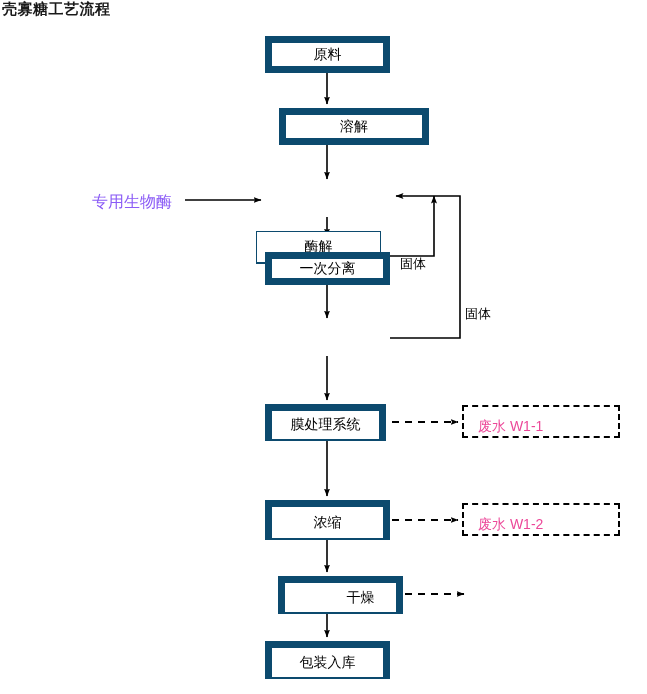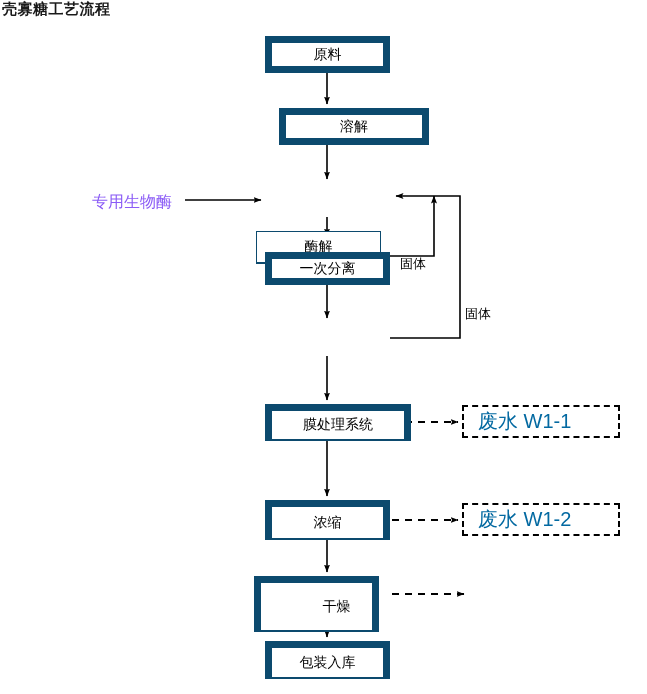--- a/index.html
+++ b/index.html
@@ -56,25 +56,25 @@
   }
   .node.thickbase {
     border-bottom-width: 2.5px;
   }
   .waste {
     position: absolute;
     box-sizing: border-box;
     border: 2px dashed #000000;
     background: #ffffff;
     display: flex;
-    align-items: center;
+    align-items: flex-end;
     padding-left: 14px;
-    font-size: 20px;
+    font-size: 14px;
     white-space: nowrap;
-    color: #0369a1;
+    color: #ec4899;
   }
   .edge-label {
     position: absolute;
     font-size: 13px;
     white-space: nowrap;
     color: #000000;
   }
   .side-label {
     position: absolute;
     font-size: 16px;
@@ -144,29 +144,29 @@
 
   <div class="node heavy" style="left:256px; top:183px; width:125px; height:33px;margin-top:48px;">
     <span>酶解</span>
   </div>
 
   <div class="node" style="left:265px; top:252px; width:125px; height:33px;">
     <span>一次分离</span>
   </div>
 
 
-  <div class="node thickbase" style="left:265px; top:404px; width:146px; height:37px;">
+  <div class="node thickbase" style="left:265px; top:404px; width:121px; height:37px;">
     <span>膜处理系统</span>
   </div>
 
   <div class="node thickbase" style="left:265px; top:500px; width:125px; height:40px;">
     <span>浓缩</span>
   </div>
 
-  <div class="node thickbase" style="left:254px; top:576px; width:125px; height:56px;padding-left:40px;">
+  <div class="node thickbase" style="left:278px; top:576px; width:125px; height:38px;padding-left:40px;">
     <span>干燥</span>
   </div>
 
   <div class="node thickbase" style="left:265px; top:641px; width:125px; height:38px;">
     <span>包装入库</span>
   </div>
 
   <div class="side-label" style="left:92px; top:192px;">专用生物酶</div>
 
   <div class="edge-label" style="left:400px; top:255px;">固体</div>

